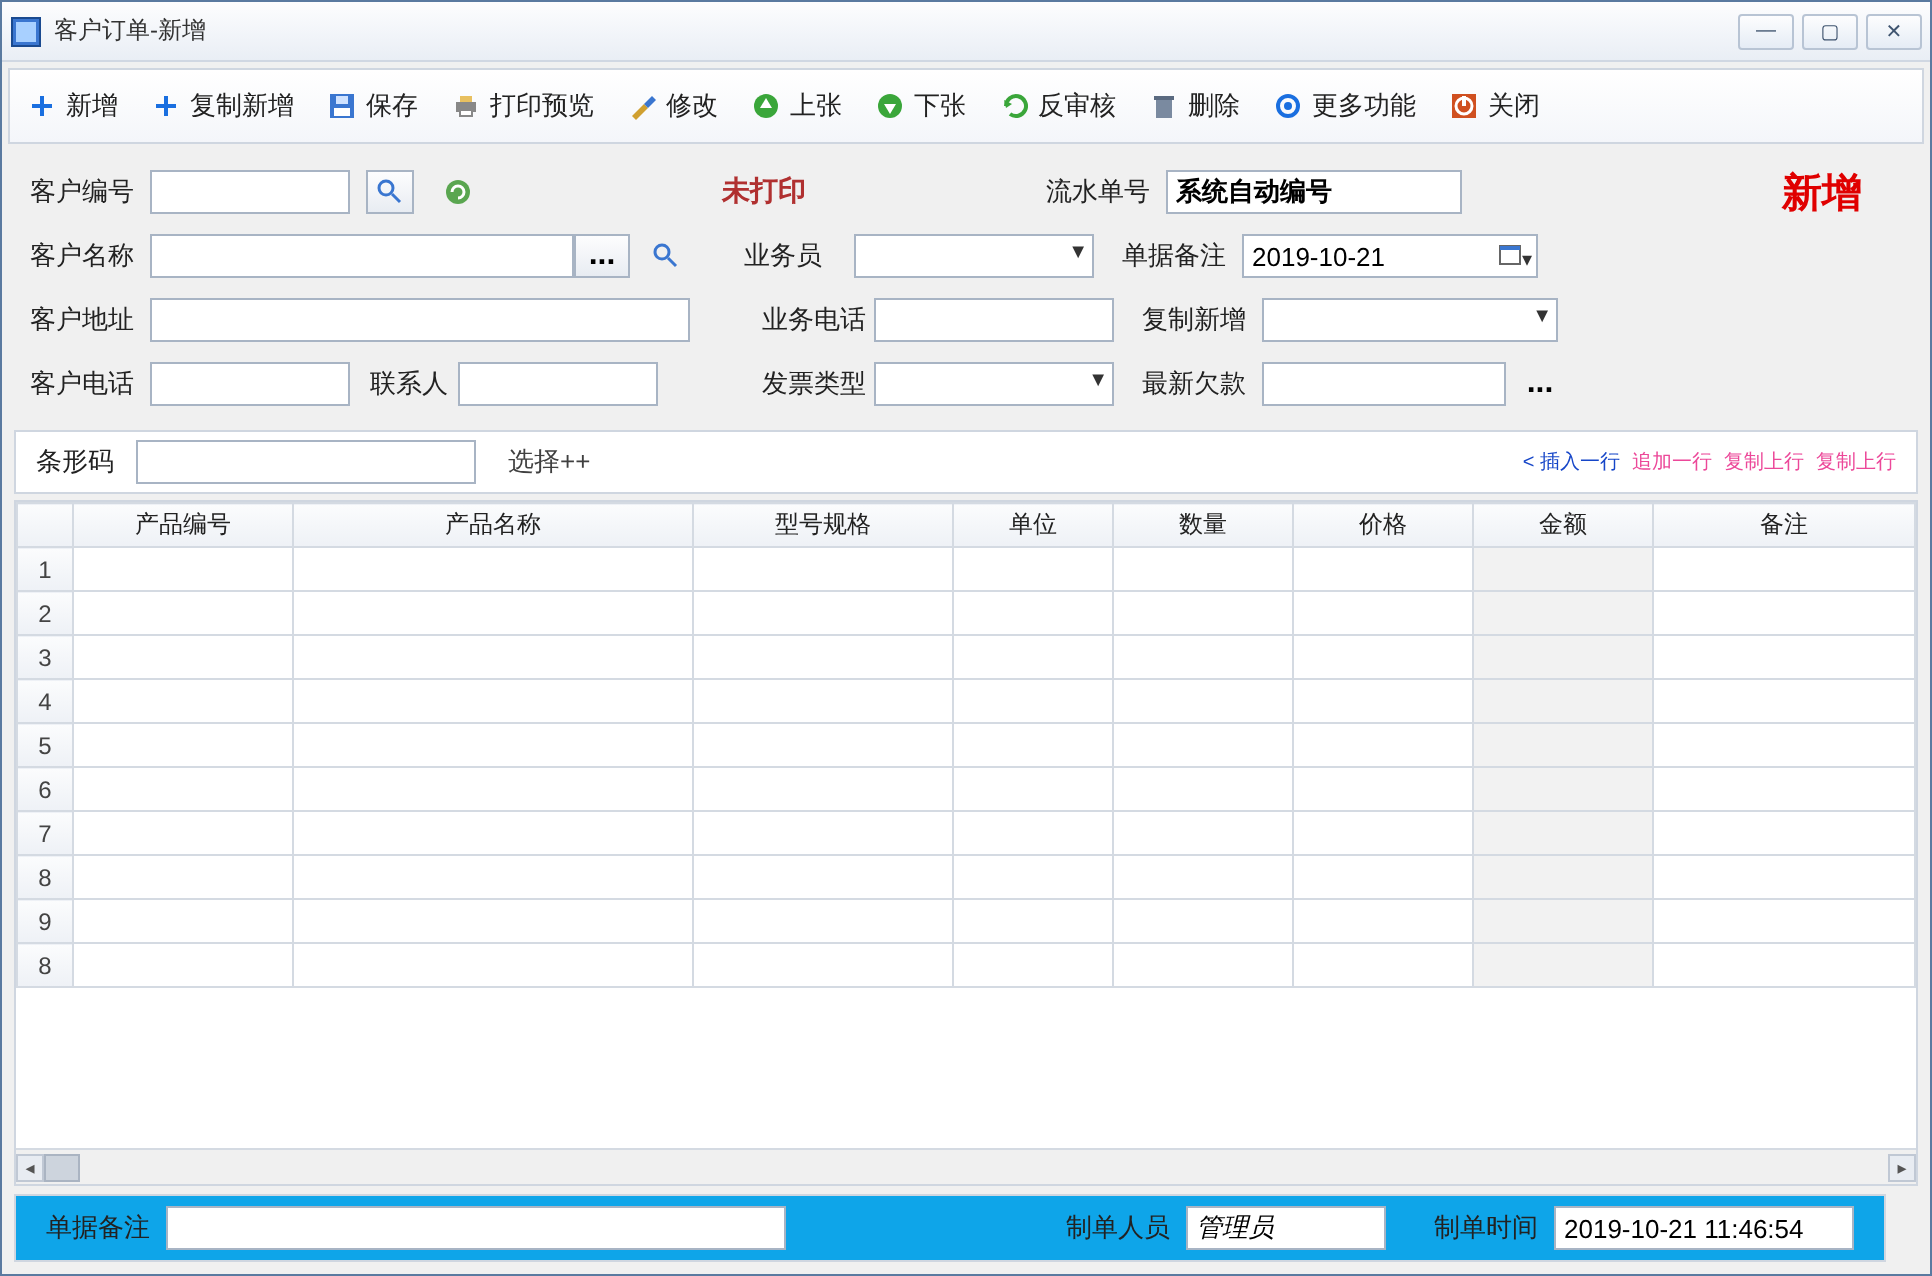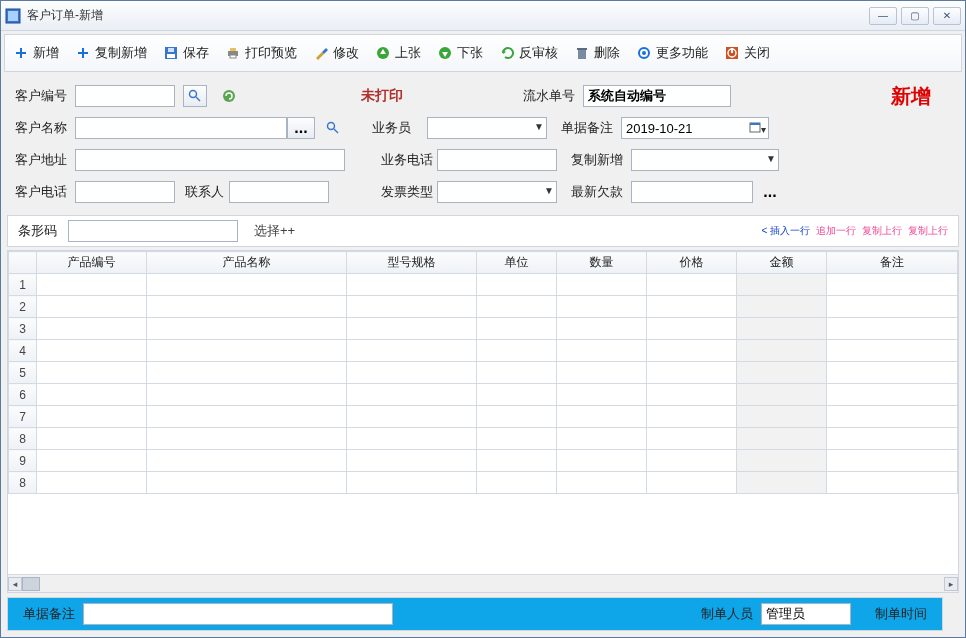--- a/index.html
+++ b/index.html
@@ -396,17 +396,18 @@
       <div class="thumb"></div>
       <div class="arr r">▸</div>
     </div>
   </div>
 
   <div class="footer">
     <span class="lbl">单据备注</span>
     <input class="inp" style="width: 310px;" value="">
     <span style="flex:1"></span>
     <span class="lbl">制单人员</span>
-    <input class="inp" style="width: 90px;" value="管理员">
+    <input class="inp" style="width: 100px; font-style: italic;" value="管理员">
     <span style="width:8px"></span>
     <span class="lbl">制单时间</span>
+    <input class="inp" style="width: 150px;" value="2019-10-21 11:46:54">
   </div>
 </div>
 
 </body></html>

